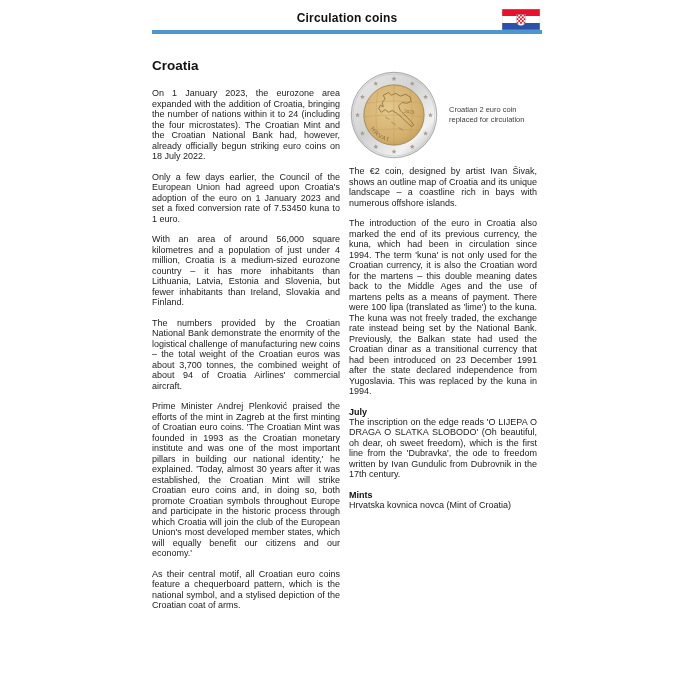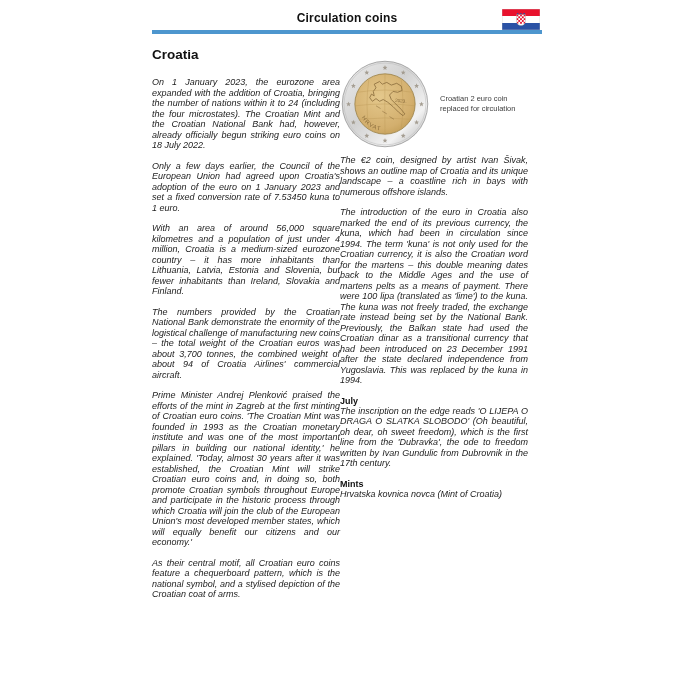--- a/index.html
+++ b/index.html
@@ -8,25 +8,25 @@
     font-family:"Liberation Sans",sans-serif;color:#1c1c1c;border-radius:22px;
   }
   .content{position:absolute;left:152px;top:0;width:390px;}
   .header{position:relative;height:30px;}
   .header-title{
     text-align:center;font-weight:bold;font-size:12px;padding-top:11px;color:#111;
     letter-spacing:.2px;
   }
   .flag{position:absolute;right:2px;top:9px;display:block;}
   .blue-rule{height:4px;background:#4D96CE;}
-  .columns{display:flex;gap:0;margin-top:13px;}
+  .columns{display:flex;gap:9px;margin-top:24px;}
   .col{width:188px;}
   .article-title{font-size:13.5px;font-weight:bold;margin:0 0 15px 0;color:#111;}
   p.body{
-    font-size:9px;line-height:10.5px;text-align:justify;margin:0 0 10px 0;color:#1c1c1c;font-style:italic;
+    font-size:9px;line-height:10.5px;text-align:justify;margin:0 0 10px 0;color:#1c1c1c;
   }
   .figure{display:flex;align-items:center;margin:12px 0 6px 0;}
   .coin{flex:0 0 auto;display:block;}
   .figcaption{margin-left:10px;font-size:7.5px;line-height:9.6px;color:#3d3d3d;}
   h3.sub{font-size:9px;font-weight:bold;margin:0;color:#111;}
   .section-text{margin-bottom:10px;}
   .footer-rule{position:absolute;left:152px;top:657px;width:389px;height:2.5px;background:#F6AE4F;}
   .page-number{
     position:absolute;left:152px;top:669px;width:389px;text-align:right;
     font-weight:bold;font-size:13.5px;color:#4d7c0f;

